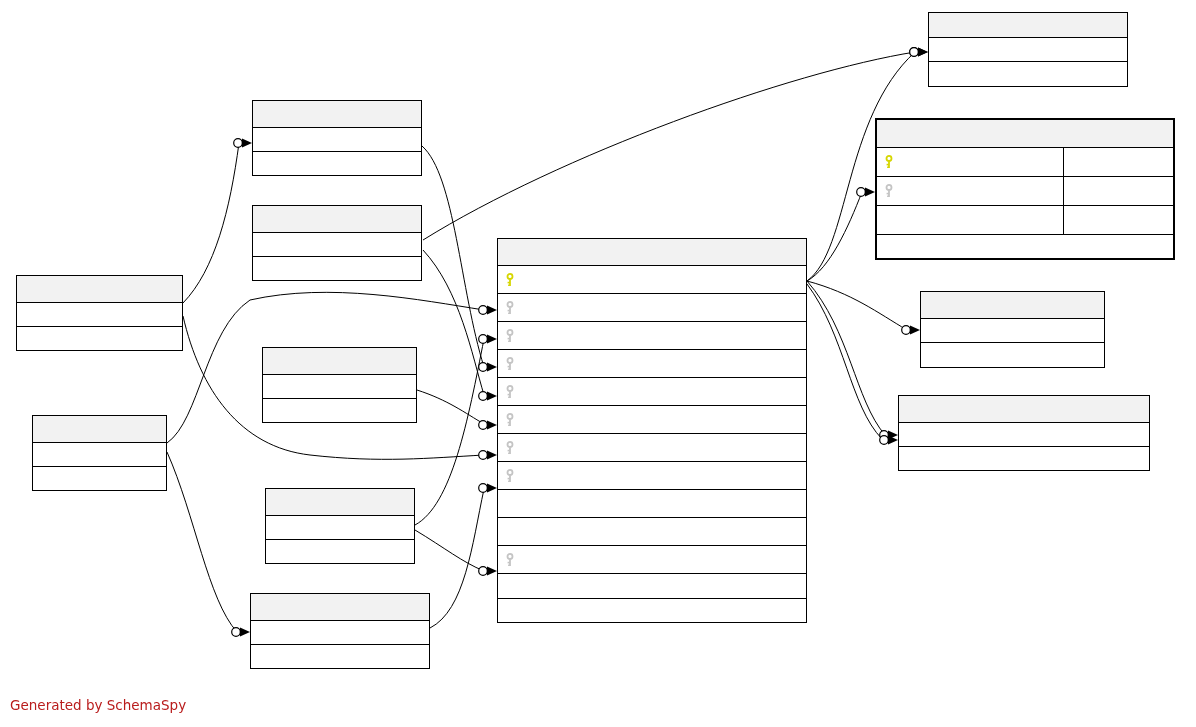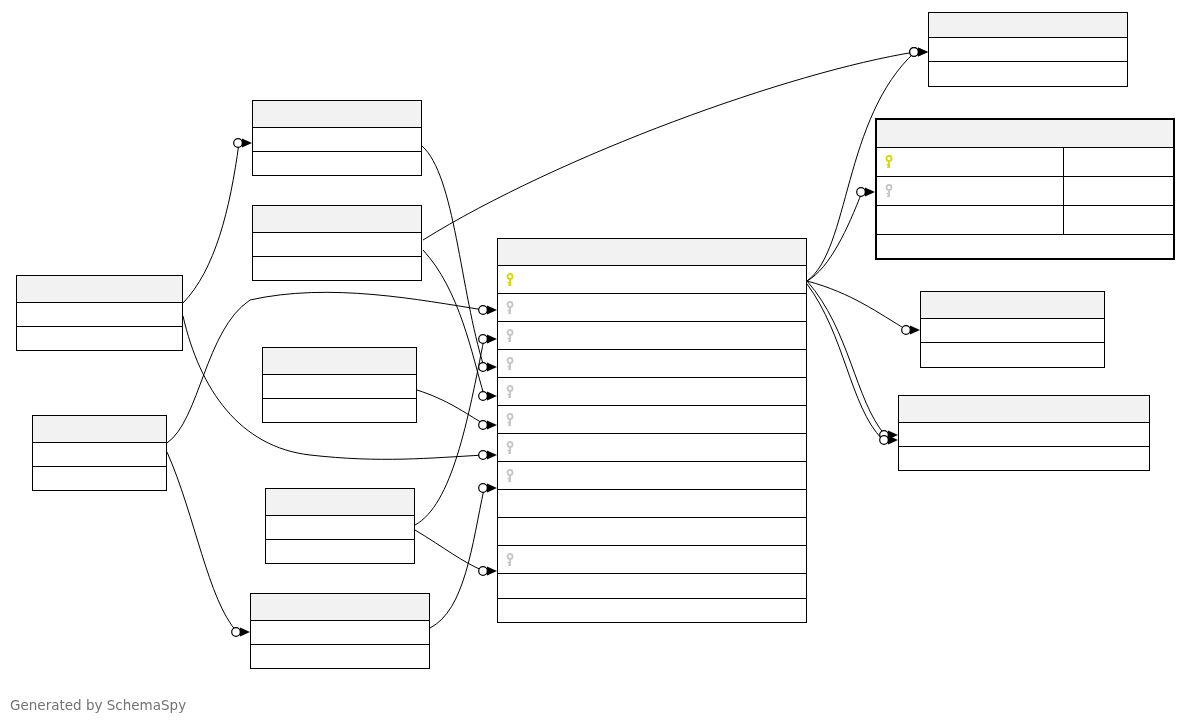--- a/index.html
+++ b/index.html
@@ -1,18 +1,18 @@
 <!DOCTYPE html>
 <html><head>
 <meta charset="utf-8">
 <style>
   html,body { margin:0; padding:0; background:#fff; }
   .canvas {
     position:relative; width:1196px; height:727px; background:#ffffff;
-    font-family:"DejaVu Sans", sans-serif; color:#737373; overflow:hidden;
+    font-family:"DejaVu Sans", sans-serif; color:#b91c1c; overflow:hidden;
   }
   #edges { position:absolute; left:0; top:0; width:1196px; height:727px; }
   .tbl { position:absolute; background:#fff; border:1px solid #000; box-sizing:border-box; }
   .tbl.emph { border-width:2px; }
   .th {
     display:flex; justify-content:space-between; align-items:center;
     background:#f2f2f2; border-bottom:1px solid #000; padding:0 8px; box-sizing:border-box;
   }
   .tname { font-weight:bold; font-size:13px; white-space:nowrap; }
   .badge { font-size:12px; margin-left:12px; white-space:nowrap; }

